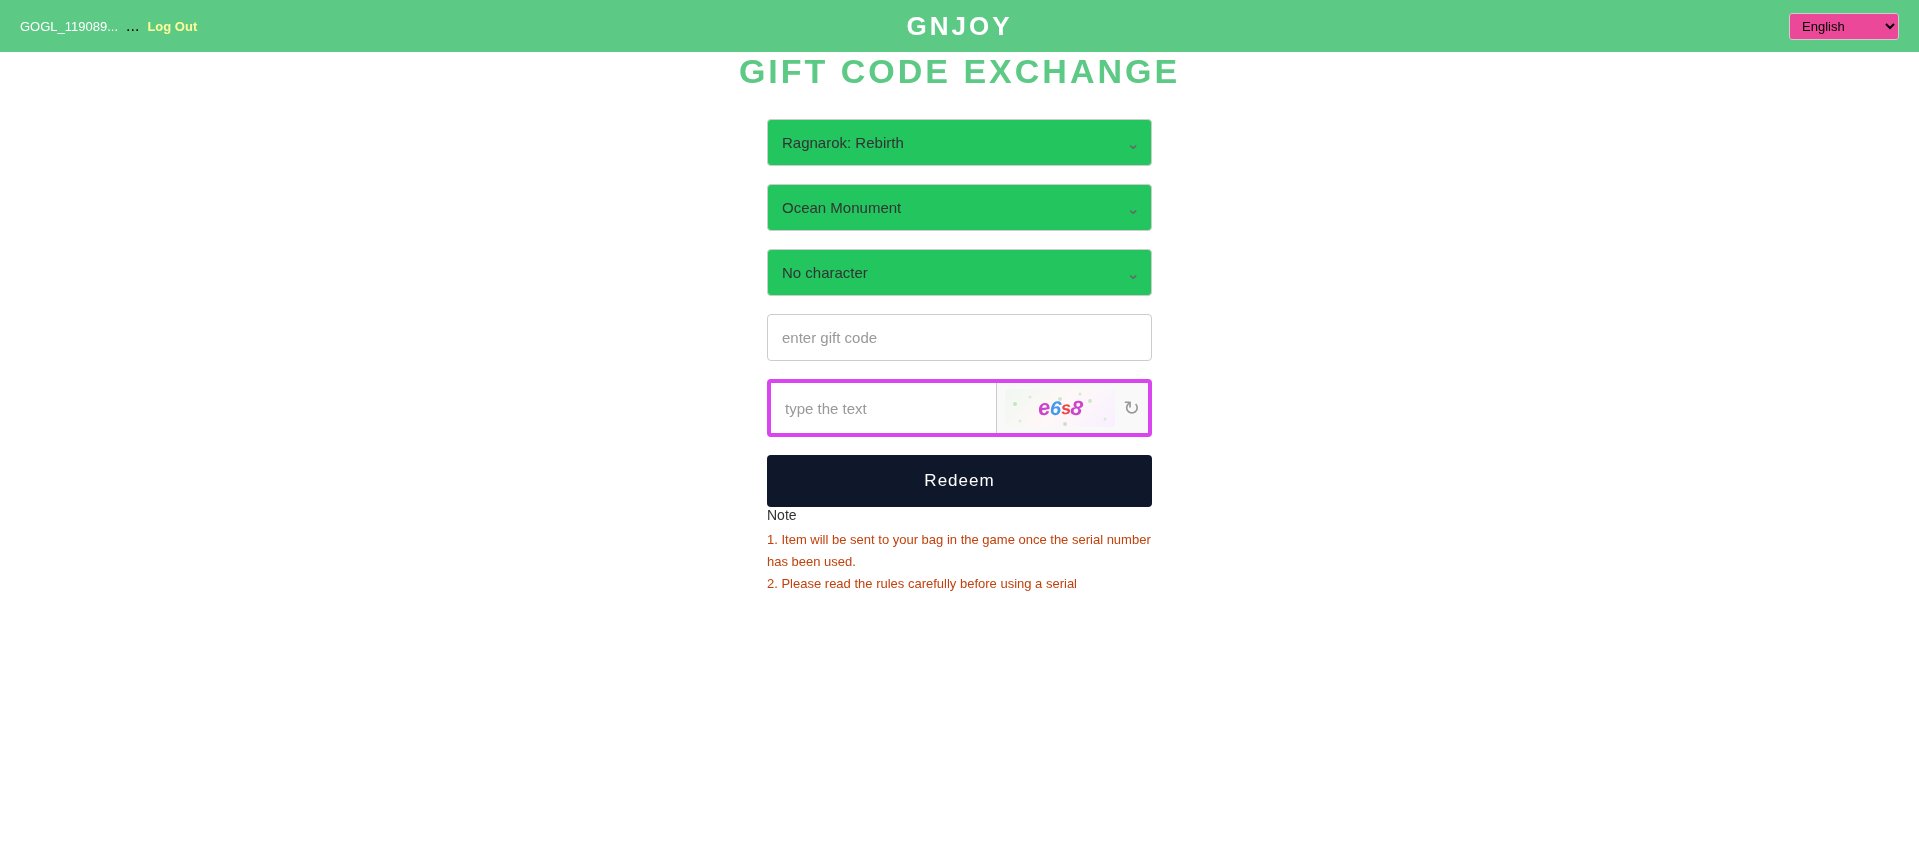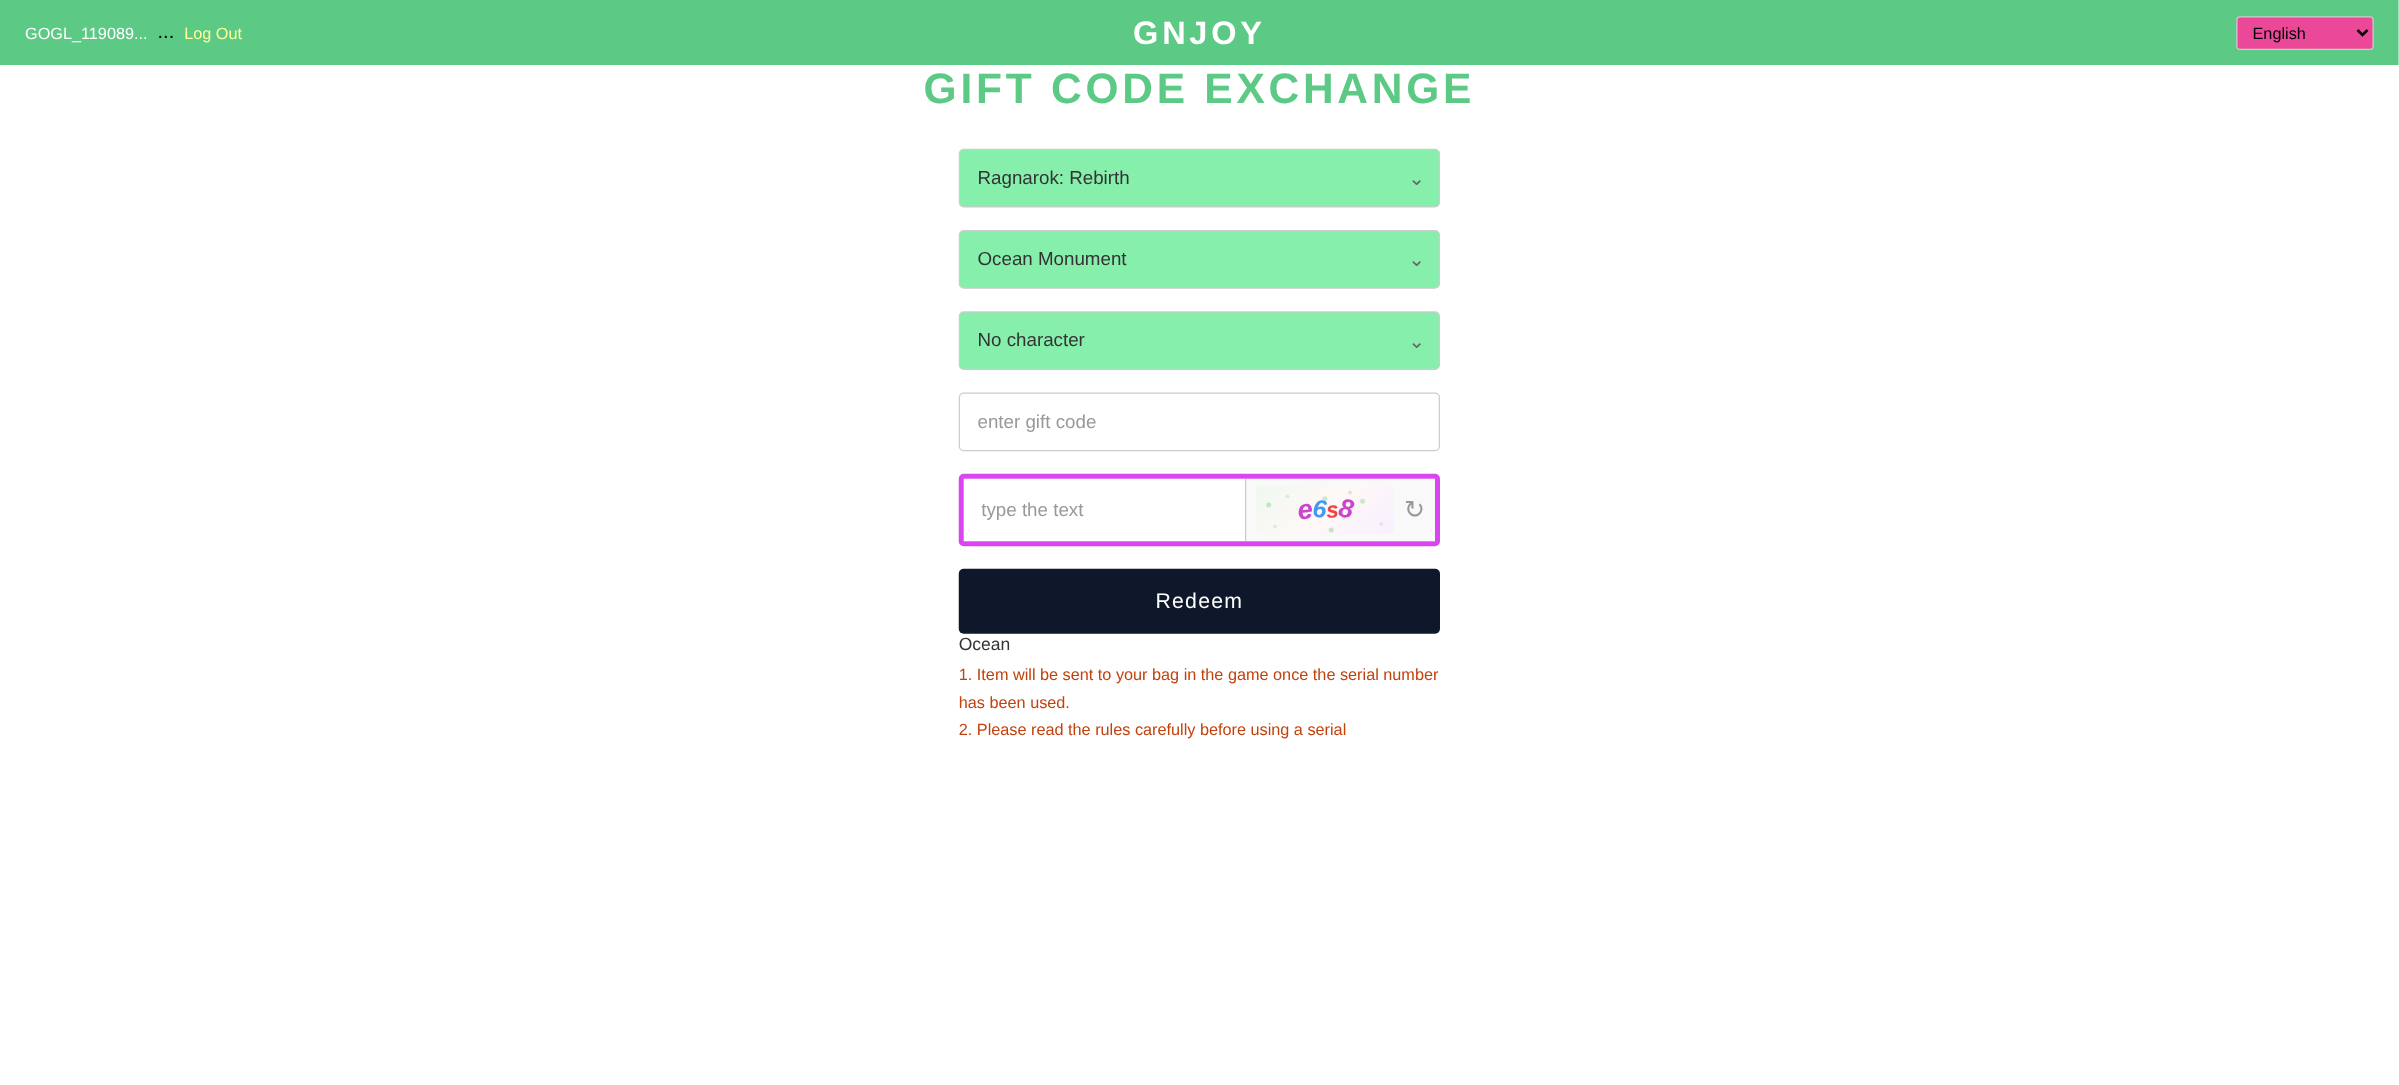--- a/index.html
+++ b/index.html
@@ -44,20 +44,21 @@
     .header-user {
       color: #ffffff;
       font-size: 13px;
     }
 
     .header-logout {
       color: #ffff99;
       font-size: 13px;
       text-decoration: none;
       cursor: pointer;
+      font-weight: bold;
     }
 
     .header-right {
       position: absolute;
       right: 20px;
     }
 
     .language-select {
       background: #ec4899;
       border: 1px solid #ccc;
@@ -97,21 +98,21 @@
       width: 100%;
     }
 
     .form-select {
       width: 100%;
       padding: 14px 40px 14px 14px;
       font-size: 15px;
       border: 1px solid #cccccc;
       border-radius: 4px;
       appearance: none;
-      background: #86efac;
+      background: #22c55e;
       color: #333333;
       cursor: pointer;
       outline: none;
     }
 
     .dropdown-arrow {
       position: absolute;
       right: 12px;
       top: 50%;
       transform: translateY(-50%);
@@ -317,20 +318,20 @@
         </div>
         <span class="captcha-refresh" title="Refresh captcha">↻</span>
       </div>
     </div>
 
     <button class="redeem-button">Redeem</button>
 
   </div>
 
   <div class="note-section">
-    <p class="note-title">Ocean</p>
+    <p class="note-title">Note</p>
     <div class="note-text">
       <p>1. Item will be sent to your bag in the game once the serial number has been used.</p>
       <p>2. Please read the rules carefully before using a serial</p>
     </div>
   </div>
 
 </main>
 
 </body></html>

